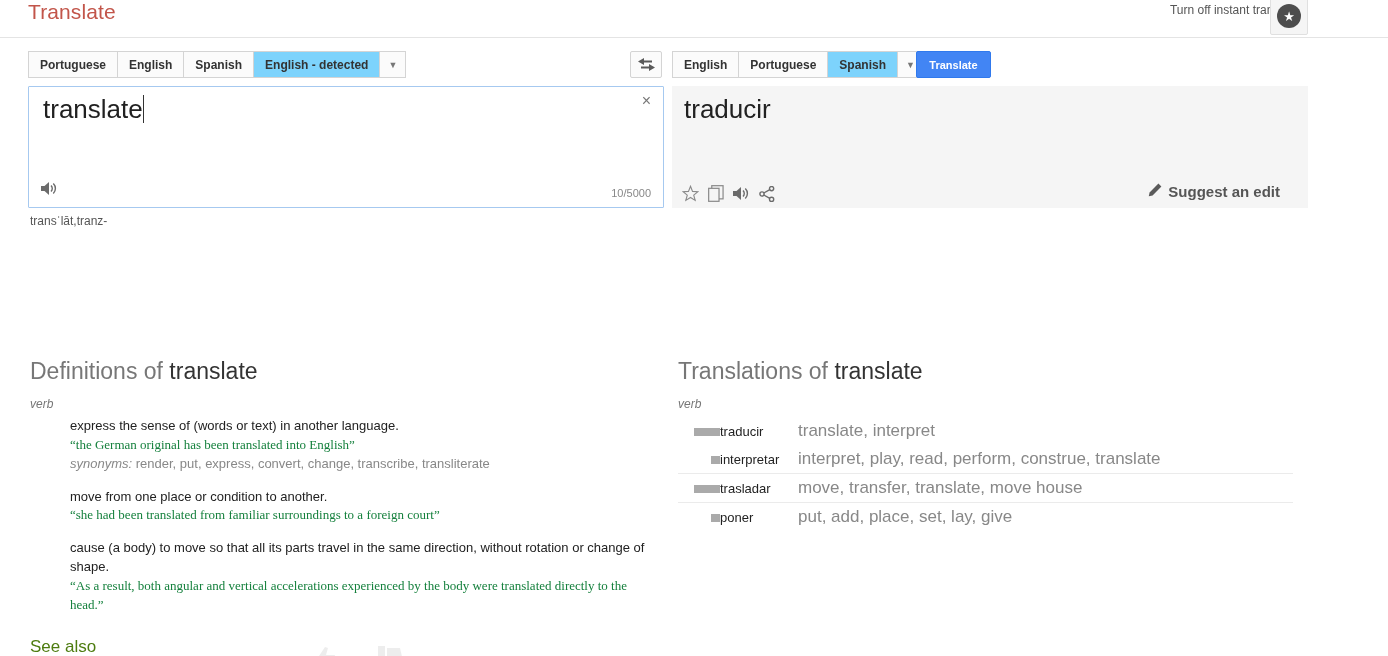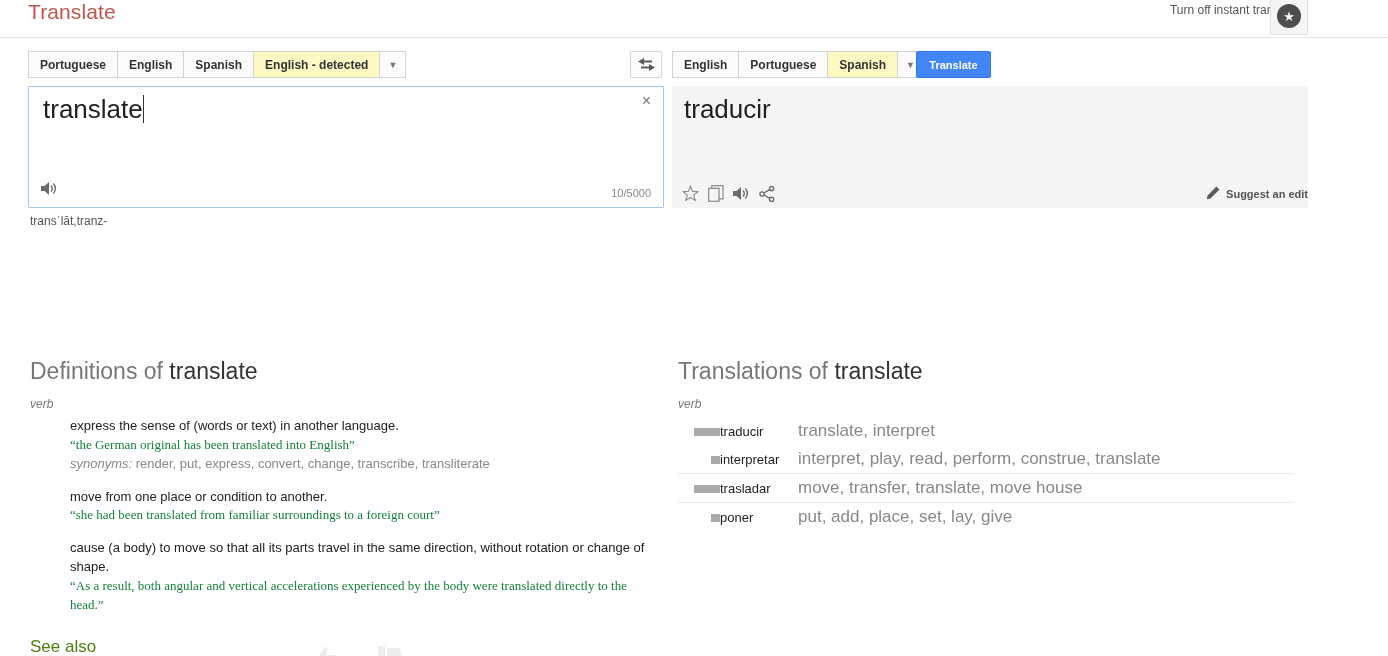--- a/index.html
+++ b/index.html
@@ -72,21 +72,21 @@
     font-size: 12px;
     font-weight: bold;
     color: #333;
     padding: 0 11px;
     display: flex; align-items: center;
     cursor: pointer;
     white-space: nowrap;
     height: 27px;
   }
   .lang-tab:first-child { border-left: 1px solid #d4d4d4; }
-  .lang-tab.active { background: #fef9c3; }
+  .lang-tab.active { background: #7dd3fc; }
   .lang-tab.caret {
     padding: 0 8px;
     background: #fbfbfb;
     color: #777;
     font-size: 9px;
   }
   .swap-btn {
     position: absolute;
     left: 630px; top: 13px;
     width: 32px; height: 27px;
@@ -177,23 +177,23 @@
   .out-actions {
     position: absolute;
     left: 10px; bottom: 6px;
     display: flex;
     align-items: center;
     gap: 9px;
   }
   .out-actions .act { cursor: pointer; display: flex; }
   .suggest {
     position: absolute;
-    right: 0; bottom: 8px;
-    display: flex; align-items: flex-end; gap: 6px;
-    font-size: 11px;
+    right: 28px; bottom: 8px;
+    display: flex; align-items: flex-start; gap: 6px;
+    font-size: 15px;
     font-weight: bold;
     color: #555;
     cursor: pointer;
   }
 
   
   .lower { position: relative; }
   .col-left {
     position: absolute;
     left: 30px; top: 0;

